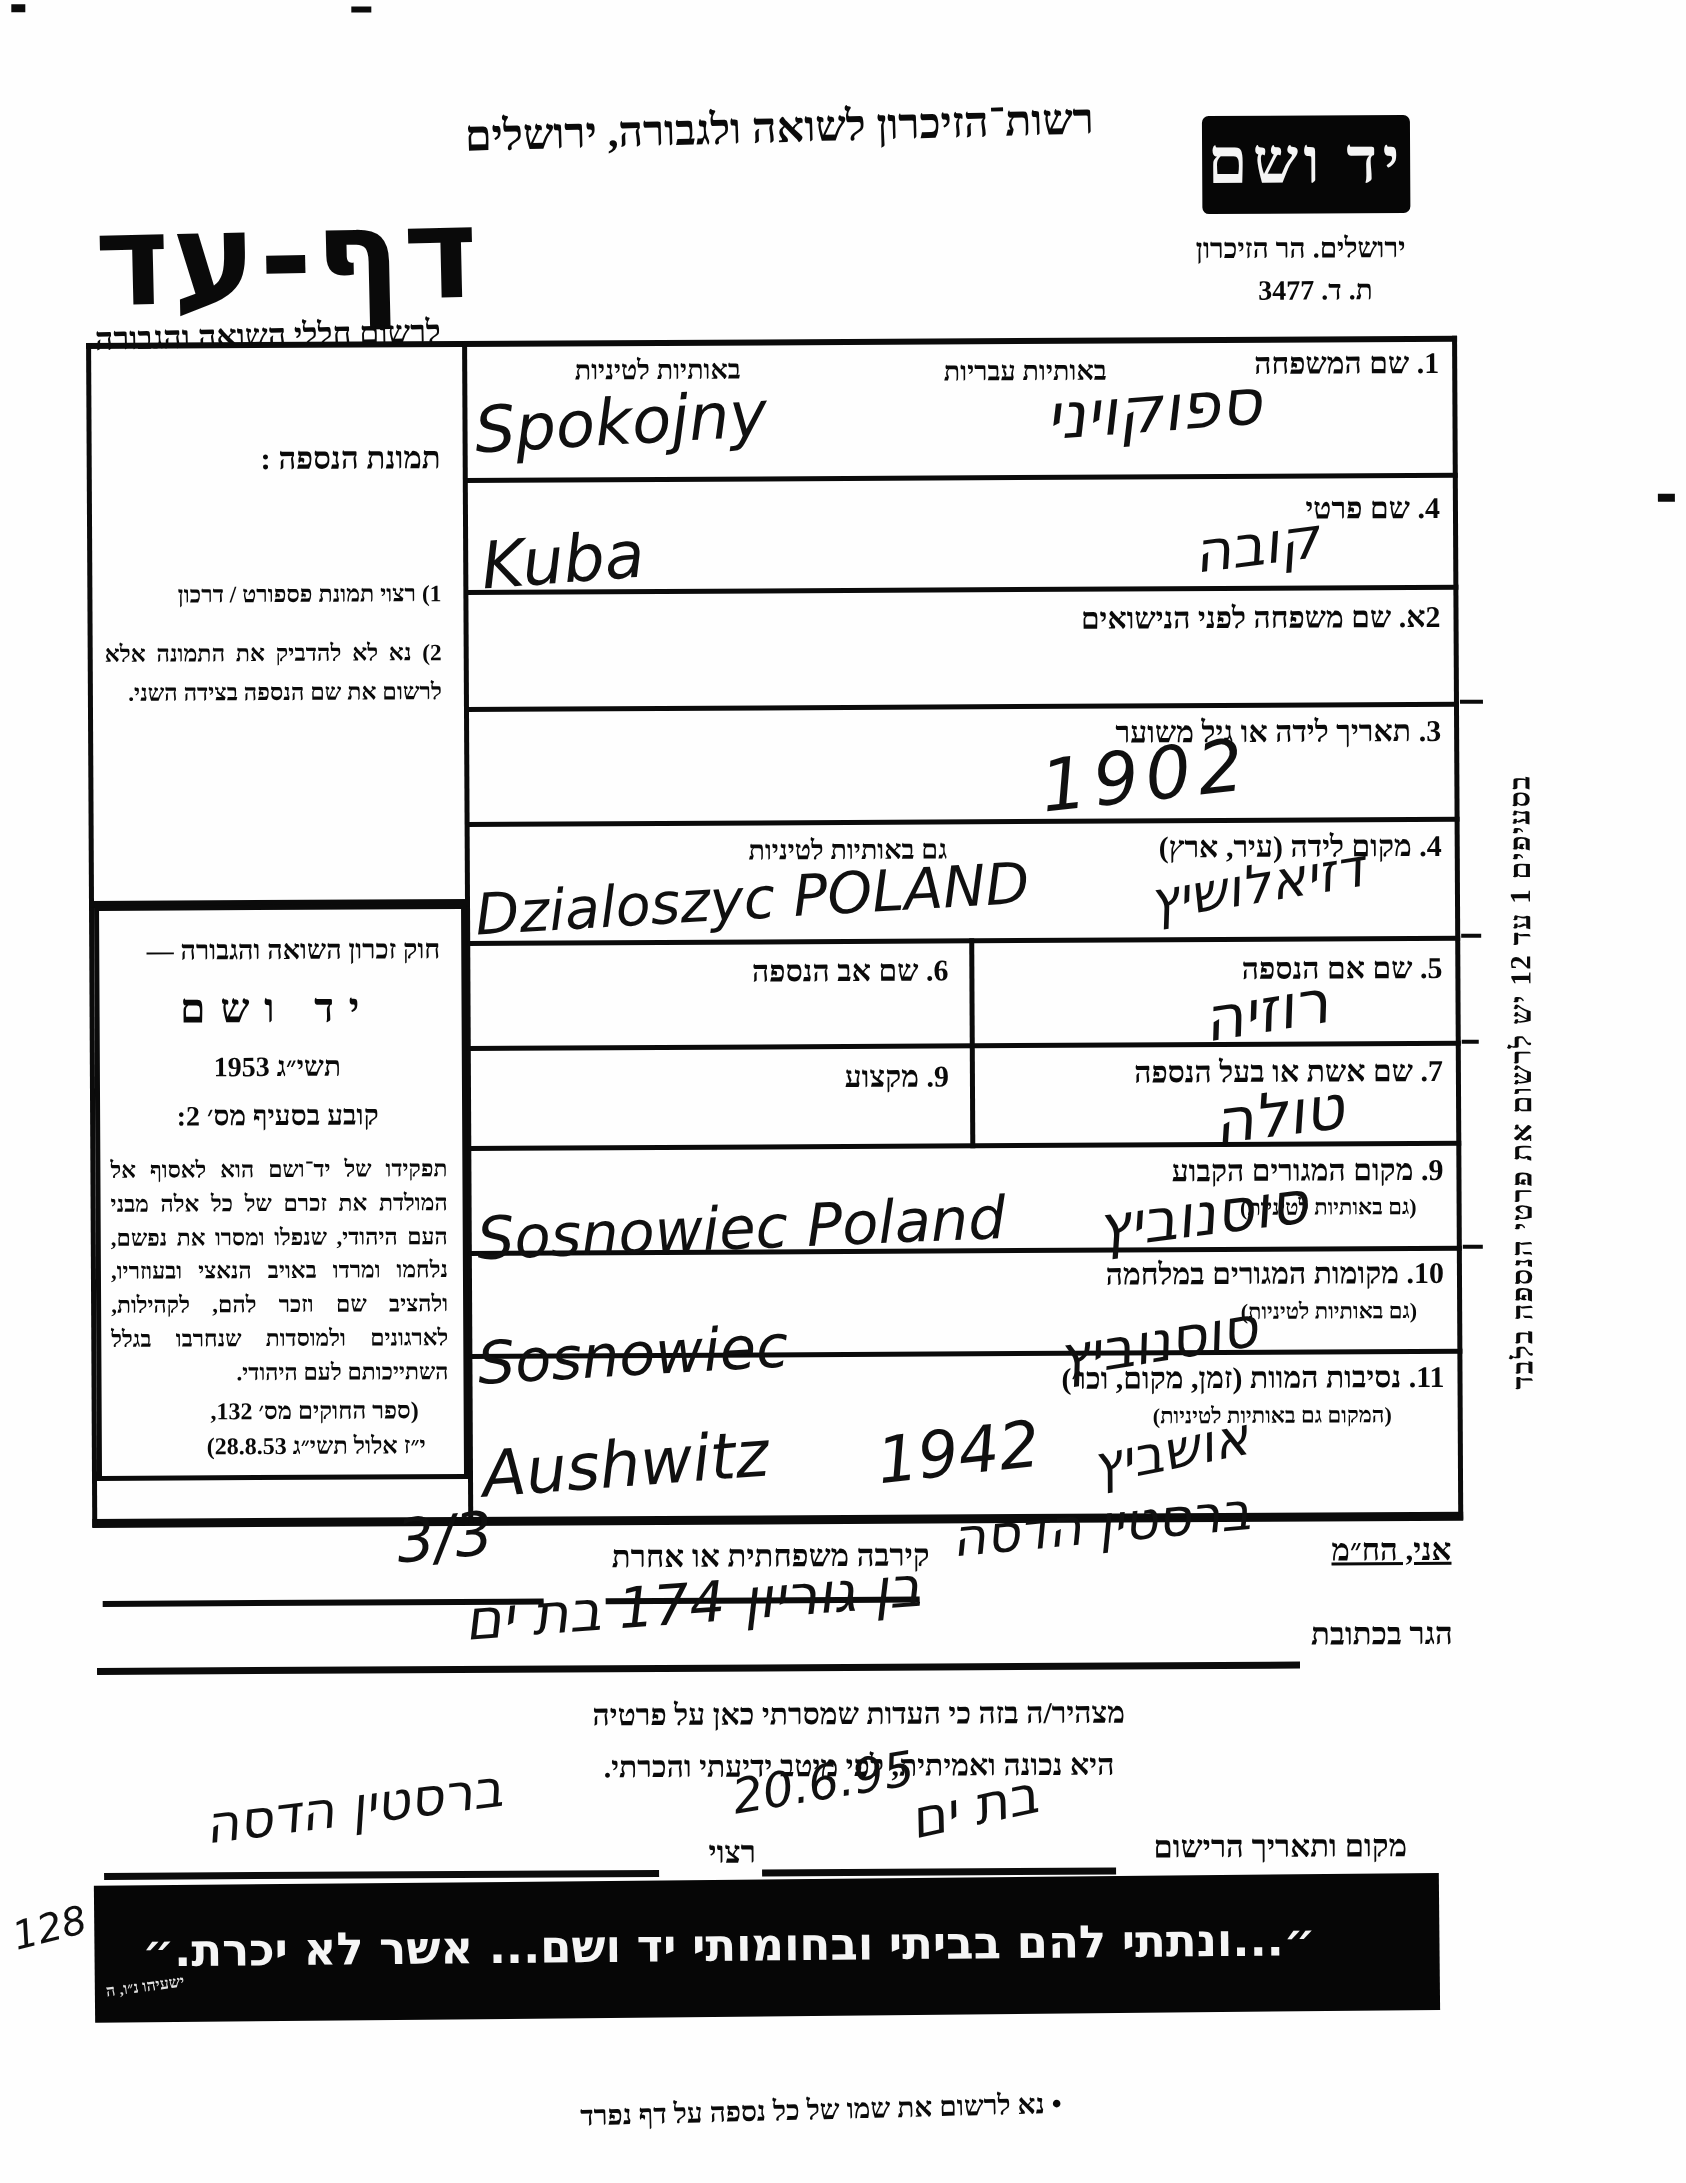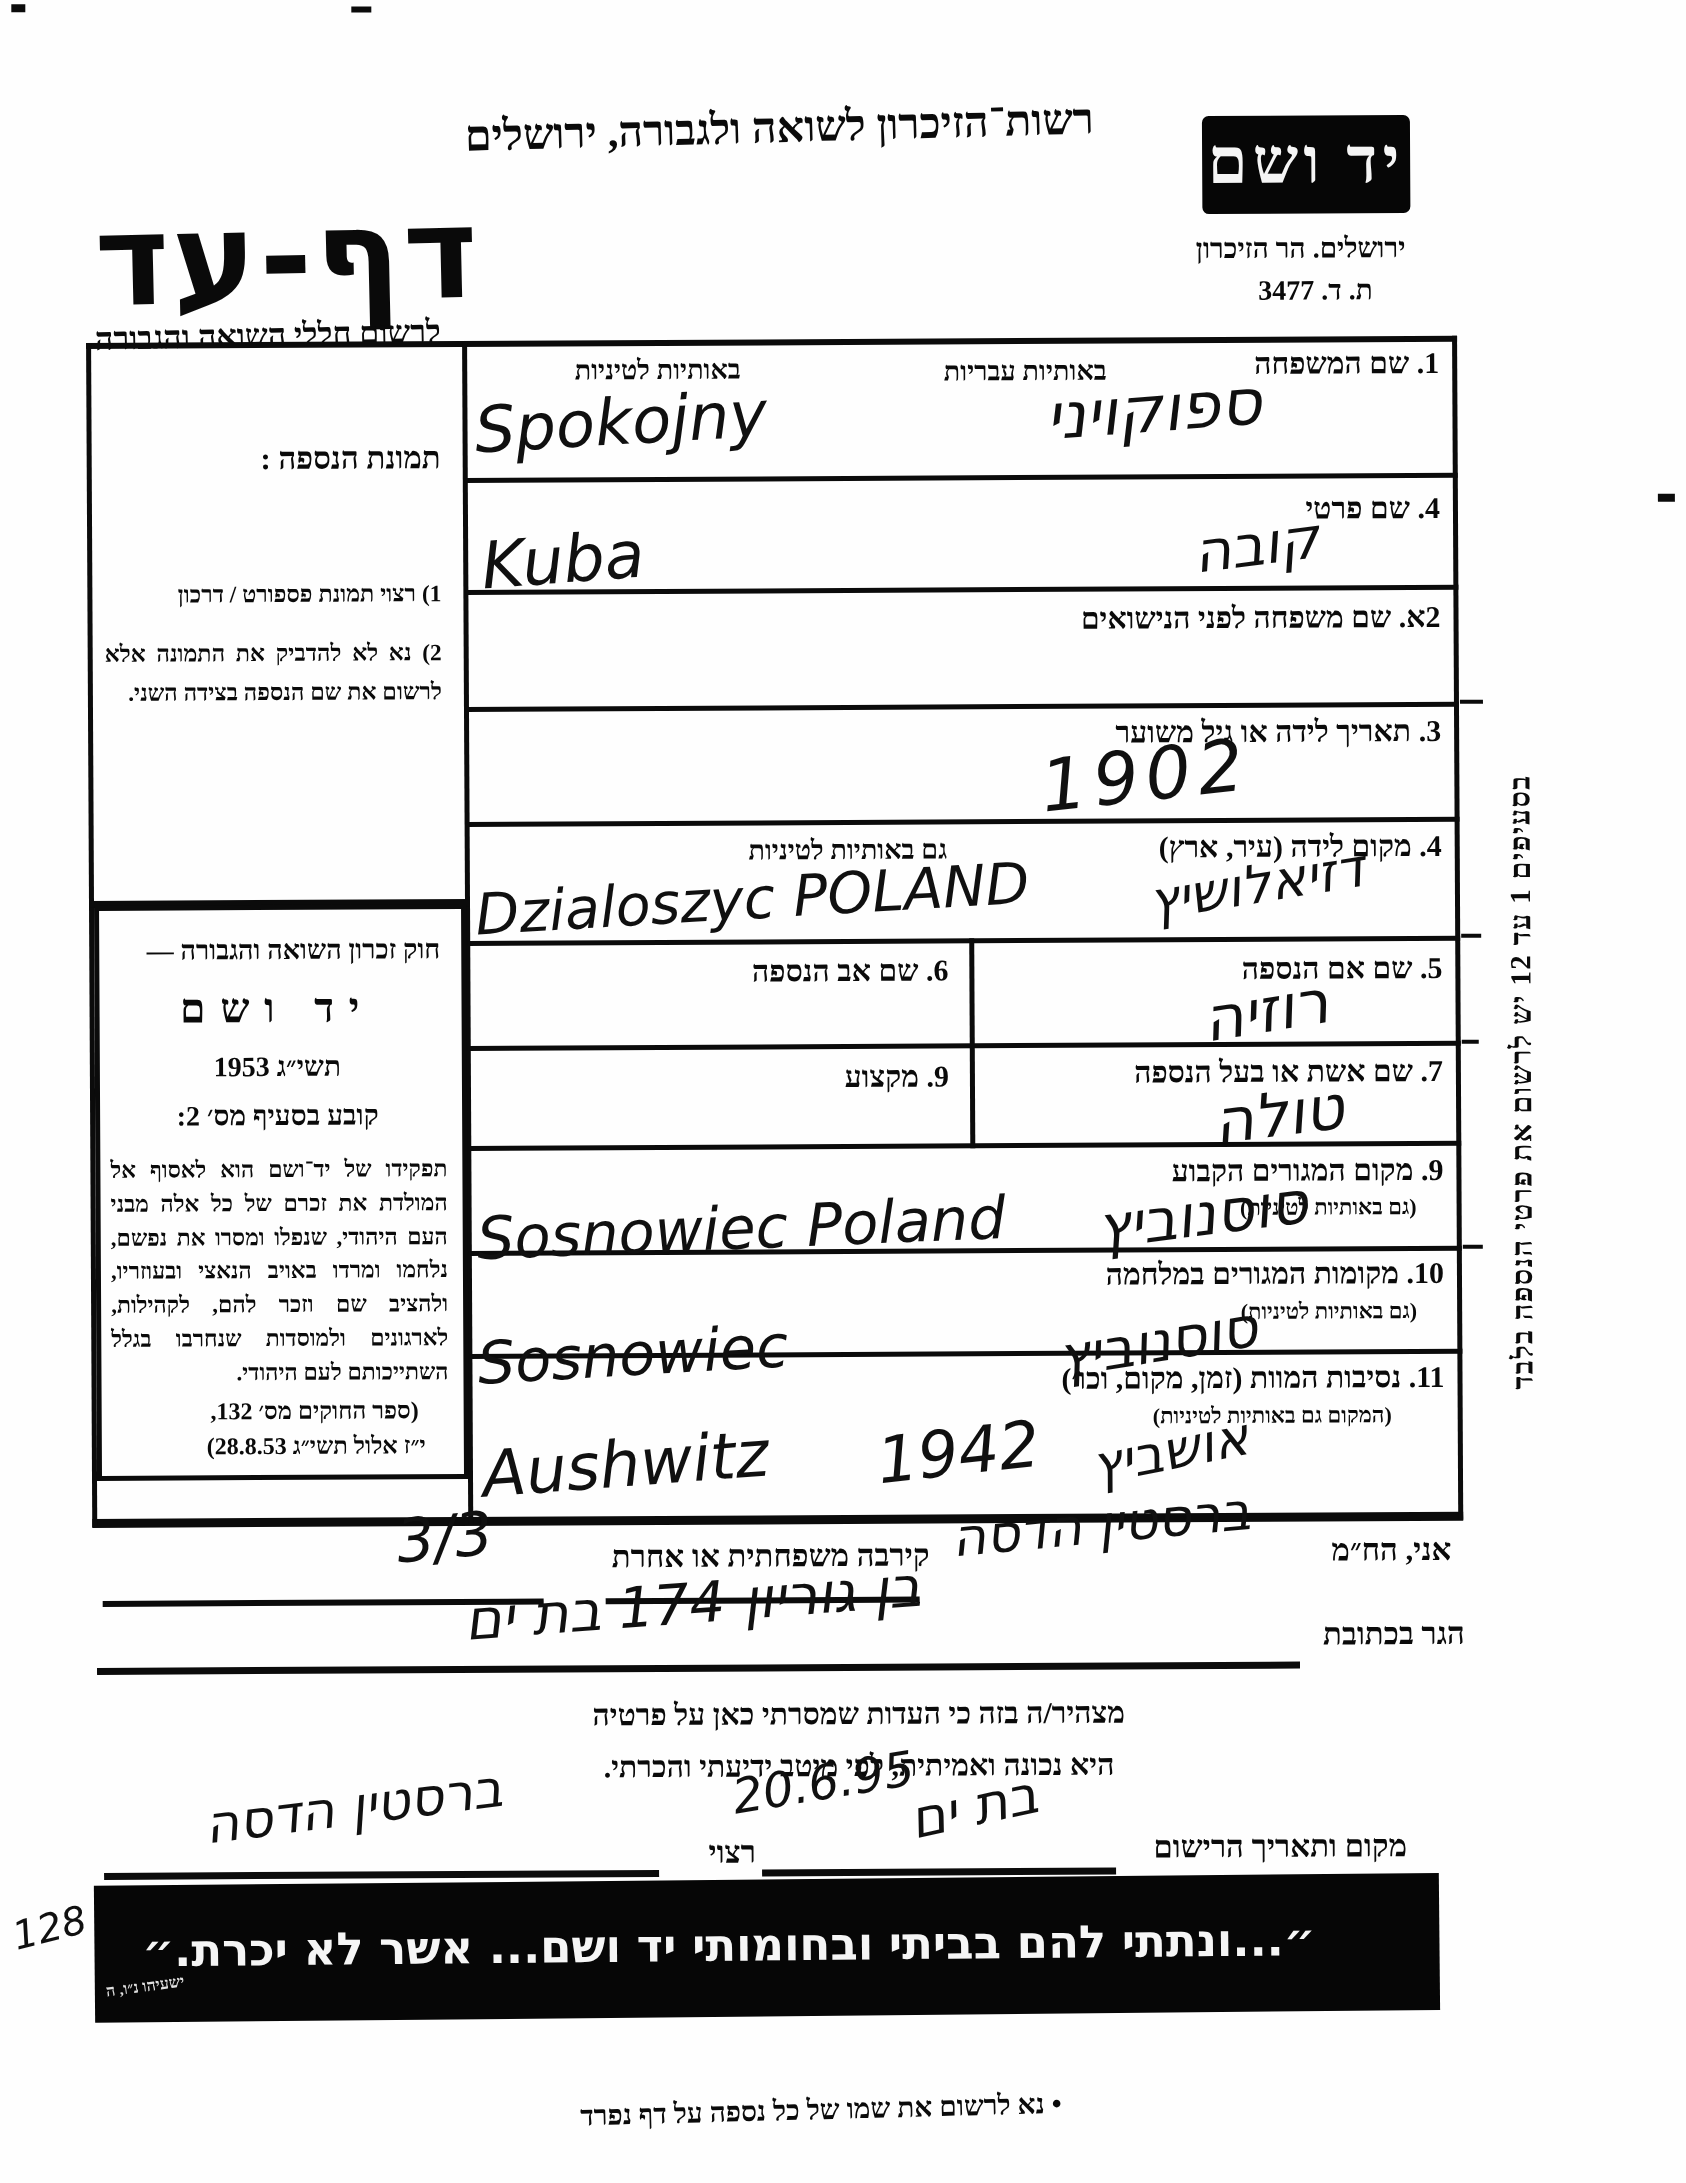--- a/index.html
+++ b/index.html
@@ -113,28 +113,28 @@
   <div class="abs lbl right" style="left:1122px;top:1301px;width:294px;font-size:22px;">(גם באותיות לטיניות)</div>
   <div class="abs hw hwh" style="left:1056px;top:1311px;font-size:56px;transform:rotate(-9deg);">סוסנוביץ</div>
   <div class="abs hw" style="left:476px;top:1319px;font-size:59px;transform:rotate(-3deg);">Sosnowiec</div>
 
   <div class="abs lbl right" style="left:989px;top:1363px;width:454px;font-size:30px;">11. נסיבות המוות (זמן, מקום, וכו׳)</div>
   <div class="abs lbl right" style="left:1069px;top:1405px;width:321px;font-size:22px;">(המקום גם באותיות לטיניות)</div>
   <div class="abs hw hwh" style="left:1089px;top:1422px;font-size:53px;transform:rotate(-11deg);">אושביץ</div>
   <div class="abs hw" style="left:875px;top:1416px;font-size:64px;transform:rotate(-6deg);">1942</div>
   <div class="abs hw" style="left:480px;top:1426px;font-size:64px;transform:rotate(-4deg);">Aushwitz</div>
 
-  <div class="abs lbl right" style="left:1309px;top:1535px;width:140px;font-size:31px;">אני, הח״מ</div>
+  <div class="abs lbl right" style="left:1309px;top:1535px;width:140px;font-size:31px;text-decoration:underline;">אני, הח״מ</div>
   <div class="abs hw hwh" style="left:949px;top:1496px;font-size:52px;transform:rotate(-5deg);">ברסטין הדסה</div>
   <div class="abs lbl right" style="left:593px;top:1538px;width:334px;font-size:31px;">קירבה משפחתית או אחרת</div>
   <div class="abs hw" style="left:394px;top:1500px;font-size:60px;transform:rotate(-5deg);">3/3</div>
   <div class="abs line" style="left:603px;top:1597px;width:314px;height:6px;"></div>
   <div class="abs line" style="left:100px;top:1597px;width:441px;height:6px;"></div>
 
-  <div class="abs lbl right" style="left:1306px;top:1619px;width:144px;font-size:31px;margin-left:12px;">הגר בכתובת</div>
+  <div class="abs lbl right" style="left:1306px;top:1619px;width:144px;font-size:31px;">הגר בכתובת</div>
   <div class="abs hw hwh" style="left:461px;top:1570px;font-size:56px;transform:rotate(-4deg);">בן גוריון 174 בת ים</div>
   <div class="abs line" style="left:94px;top:1664px;width:1203px;height:6.7px;"></div>
 
   <div class="abs lbl center" style="left:555px;top:1697px;width:601px;font-size:30px;">מצהיר/ה בזה כי העדות שמסרתי כאן על פרטיה</div>
   <div class="abs lbl center" style="left:555px;top:1749px;width:601px;font-size:30px;">היא נכונה ואמיתית, לפי מיטב ידיעתי והכרתי.</div>
 
   <div class="abs lbl right" style="left:1129px;top:1831px;width:274px;font-size:31px;">מקום ותאריך הרישום</div>
   <div class="abs hw hwh" style="left:905px;top:1777px;font-size:53px;transform:rotate(-12deg);">בת ים</div>
   <div class="abs hw" style="left:728px;top:1754px;font-size:48px;transform:rotate(-9deg);">20.6.95</div>
   <div class="abs line" style="left:758px;top:1869px;width:354px;height:6.7px;"></div>

